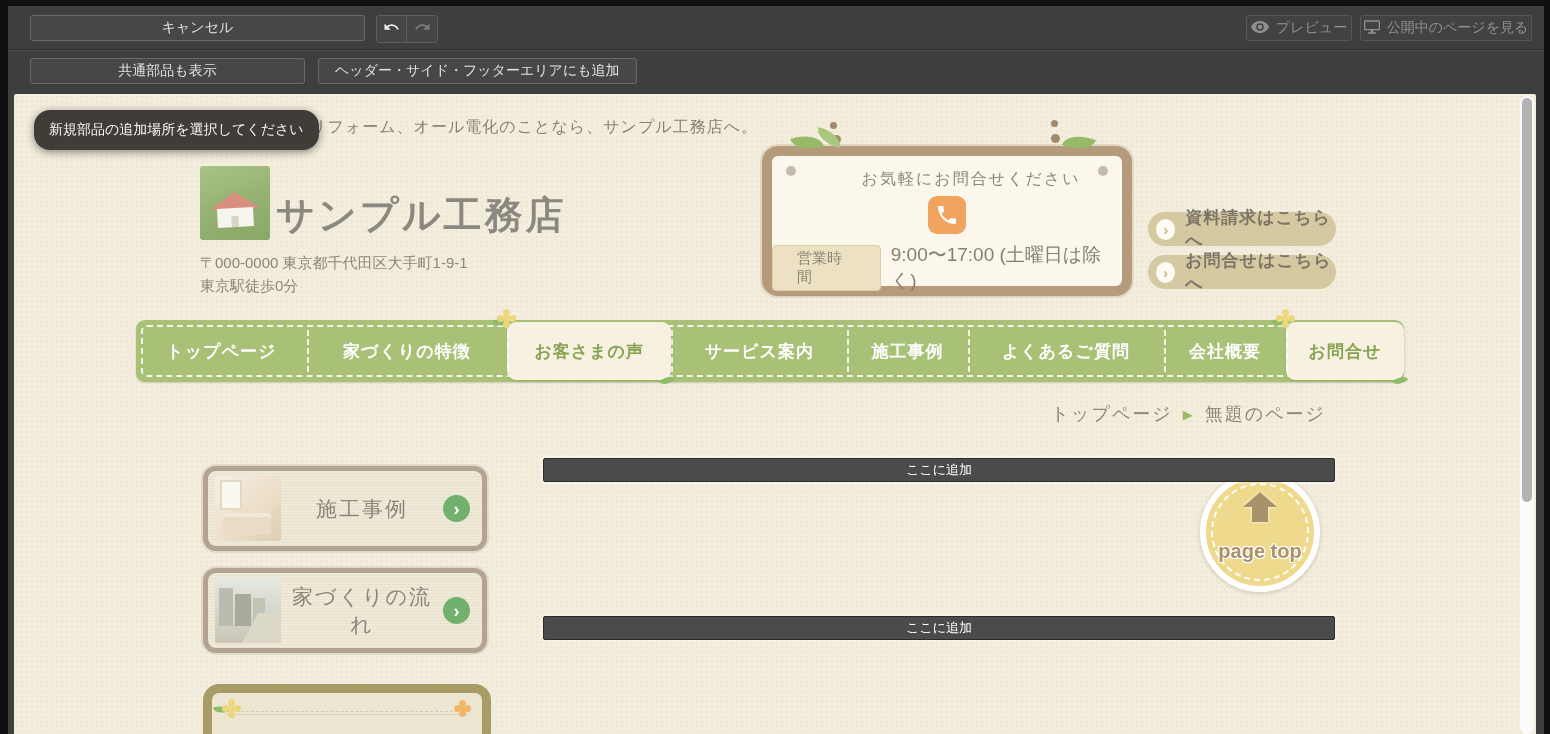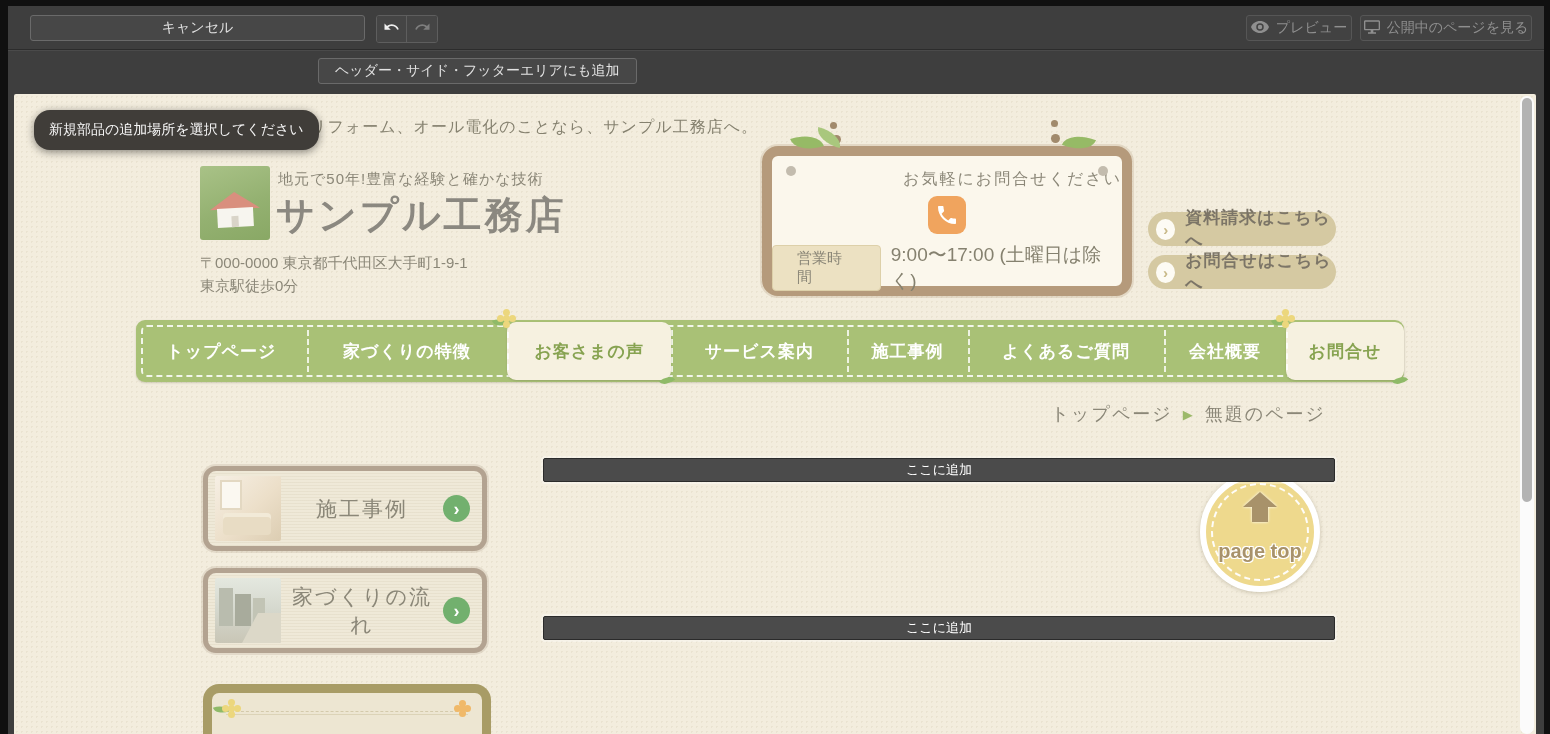--- a/index.html
+++ b/index.html
@@ -47,21 +47,21 @@
   .tagline { position:absolute; left:264px; top:76px; font-size:15px; color:#8b8778; letter-spacing:1px; }
   .company { position:absolute; left:262px; top:96px; font-size:38px; font-weight:bold; color:#8b8880; letter-spacing:3px; }
   .address { position:absolute; left:186px; top:158px; font-size:15px; color:#8b8778; line-height:1.5; }
 
   
   .sign { position:absolute; left:748px; top:52px; width:370px; height:150px; background:#fbf7ec;
     border:10px solid #b59a7b; border-radius:16px; box-shadow:0 0 0 2px rgba(181,154,123,.25); }
   .sign-dots { position:absolute; width:9px; height:9px; border-radius:50%; background:#a18a6c; }
   .nail { position:absolute; width:10px; height:10px; border-radius:50%; background:#c3bcae; }
   .leaf { position:absolute; background:#96ba66; border-radius:0 100% 0 100%; }
-  .sign-lead { margin-top:13px; text-align:right; font-size:16px; color:#8b8778; letter-spacing:2px;padding-left:48px; }
+  .sign-lead { margin-top:13px; text-align:center; font-size:16px; color:#8b8778; letter-spacing:2px;padding-left:48px; }
   .phone-row { display:flex; align-items:center; justify-content:center; gap:8px; margin-top:6px; }
   .phone-icon { width:38px; height:38px; border-radius:9px; background:#f0a45e; display:flex; align-items:center; justify-content:center; }
   .phone-number { font-size:41px; font-weight:bold; color:#f0a45e; letter-spacing:1px; }
   .hours-row { display:flex; align-items:center; justify-content:center; gap:10px; margin-top:8px; }
   .hours-badge { background:#ece1c2; border:1px solid #ddd0a9; border-radius:4px; padding:3px 24px; font-size:15px; color:#8b8778; }
   .hours-text { font-size:19px; color:#85816f; }
 
   
   .cta { position:absolute; left:1134px; width:188px; height:34px; border-radius:17px; background:#d5c9a2;
     display:flex; align-items:center; gap:10px; padding-left:8px; cursor:pointer; }
@@ -161,37 +161,37 @@
     </div>
     <div class="tb-btn btn-viewpub">
       <span><svg width="16" height="14" viewBox="0 0 24 20">
             <path d="M2 0h20c1.1 0 2 .9 2 2v11c0 1.1-.9 2-2 2h-8v3h4v2H6v-2h4v-3H2c-1.1 0-2-.9-2-2V2C0 .9.9 0 2 0zm0 2v11h20V2H2z"></path>
           </svg></span>
       <span>公開中のページを見る</span>
     </div>
   </div>
 
   <div class="toolbar-row2">
+    <div class="tb-btn btn-common">共通部品も表示</div>
     <div class="tb-btn btn-areas">ヘッダー・サイド・フッターエリアにも追加</div>
   </div>
 
   <div class="content">
 
     <div class="tooltip">新規部品の追加場所を選択してください</div>
 
     <div class="catchphrase">リフォーム、オール電化のことなら、サンプル工務店へ。</div>
 
     <div class="logo-photo">
       <div class="house">
         <div class="roof"></div>
           <div class="body"></div>
           <div class="door"></div>
       </div>
     </div>
-    <div class="tagline">地元で50年!豊富な経験と確かな技術</div>
     <div class="company">サンプル工務店</div>
     <div class="address">
       <div>〒000-0000 東京都千代田区大手町1-9-1</div>
       <div>東京駅徒歩0分</div>
     </div>
 
     <div class="sign">
       <div class="sign-dots" style="left:58px; top:-34px; width:7px; height:7px;"></div>
       <div class="sign-dots" style="left:60px; top:-21px;"></div>
       <div class="sign-dots" style="right:64px; top:-36px; width:7px; height:7px;"></div>

